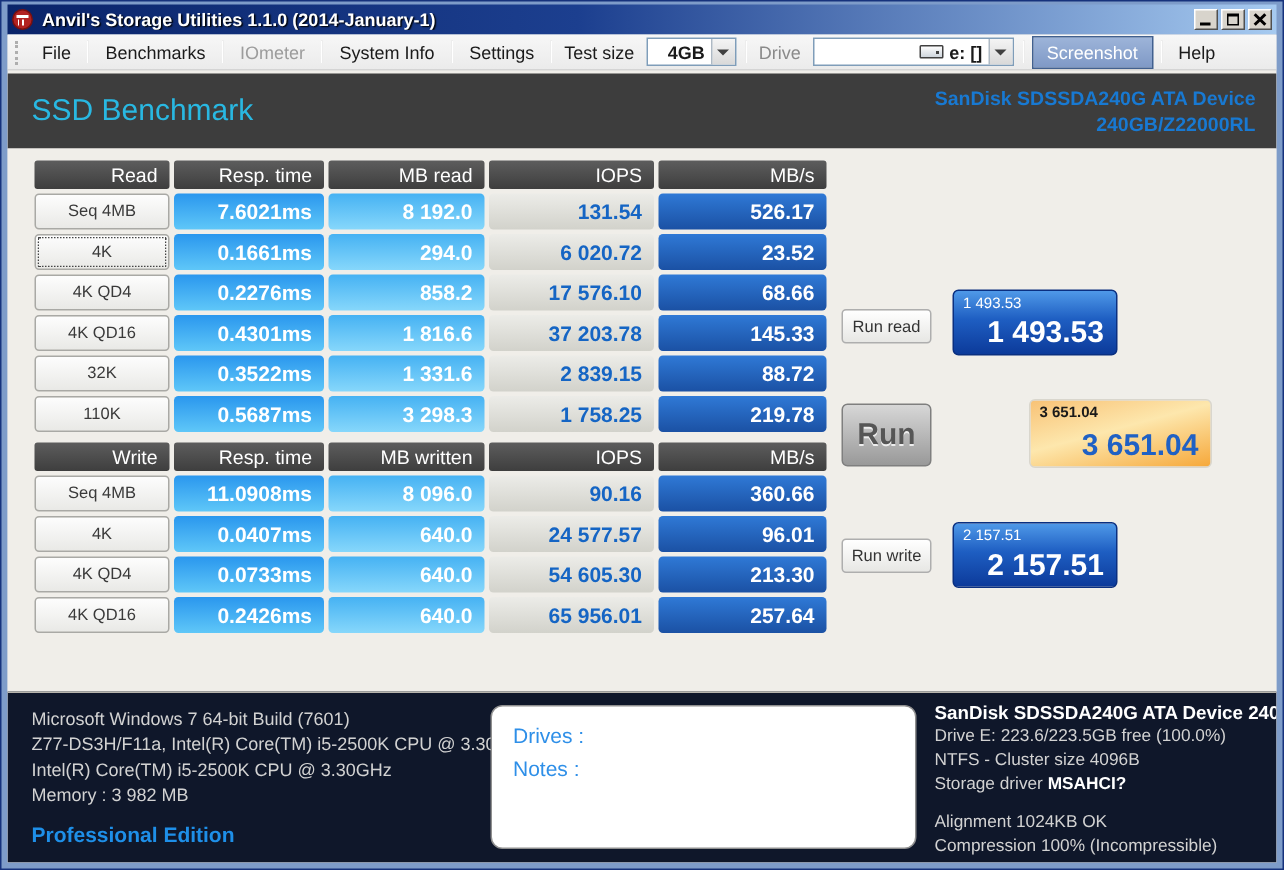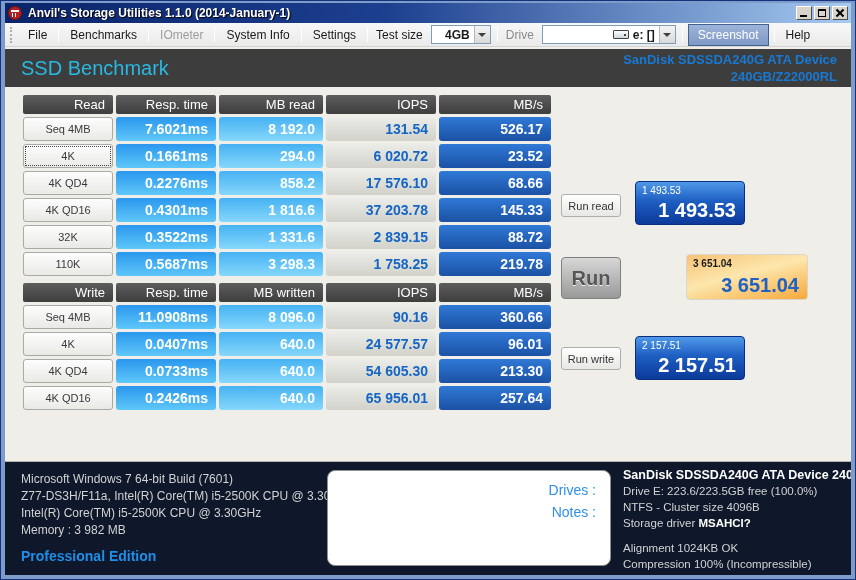--- a/index.html
+++ b/index.html
@@ -53,21 +53,21 @@
   .combo-test { width:60px; margin-left:2px; }
   .combo-drive { width:134px; margin-left:2px; }
   .drive-glyph { width:16px; height:9px; border:1px solid #404040; border-radius:1px;
                  background:linear-gradient(#fdfdfd,#cfd6dd); position:relative; flex:0 0 auto; }
   .drive-glyph:after { content:""; position:absolute; right:2px; top:3px; width:2px; height:2px;
                  background:#404040; }
   .menu-btn-active { margin:0 3px; padding:3px 9px; color:#fff;
                      background:linear-gradient(#9db4d9,#7f99c6); border:1px solid #41608f; }
 
   
-  .band { height:38px; margin-top:2px; background:#3d3d3d; display:flex; align-items:center;
+  .band { height:50px; margin-top:2px; background:#3d3d3d; display:flex; align-items:center;
           justify-content:space-between; padding:0 14px 0 16px; }
   .band-title { color:#29b8e2; font-size:20px; }
   .band-device { text-align:right; color:#1879d2; font-weight:bold; font-size:13px; line-height:17px; }
 
   
   .content { flex:1; position:relative; background:#f0eee9; }
 
   .bench-table { position:absolute; display:grid;
                  grid-template-columns:90px 100px 104px 110px 112px; gap:3px; }
   .read-table  { left:18px; top:8px;  grid-template-rows:19px repeat(6,24px); }
@@ -110,21 +110,21 @@
                   background:linear-gradient(165deg,#f8c276 0%,#fde7ad 45%,#f6a83a 100%); }
   .badge-orange .small { color:#1a1a1a; font-weight:bold; }
   .badge-orange .large { color:#2061c4; }
 
   
   .footer { height:114px; background:#0f172a; border-top:1px solid #b8b5ae; position:relative;
             color:#d2d2d2; }
   .sys-block { position:absolute; left:16px; top:9px; font-size:12px; line-height:17px; }
   .edition { margin-top:9px; font-size:14px; font-weight:bold; color:#1e8fe8; }
   .notes-box { position:absolute; left:322px; top:8px; width:284px; height:96px; background:#fff;
-               border:1px solid #8f8f8f; border-radius:8px; padding:8px 14px;text-align:right; }
+               border:1px solid #8f8f8f; border-radius:8px; padding:8px 14px; }
   .notes-box .nlabel { color:#2e8fe8; font-size:14px; line-height:22px; }
   .dev-block { position:absolute; left:618px; top:5px; right:0; font-size:11.5px; line-height:16px;
                overflow:hidden; }
   .dev-title { font-weight:bold; color:#fff; font-size:12.5px; white-space:nowrap; }
   .dev-gap { height:9px; }
   .bold-white { font-weight:bold; color:#fff; }
 </style>
 </head>
 <body>
 

